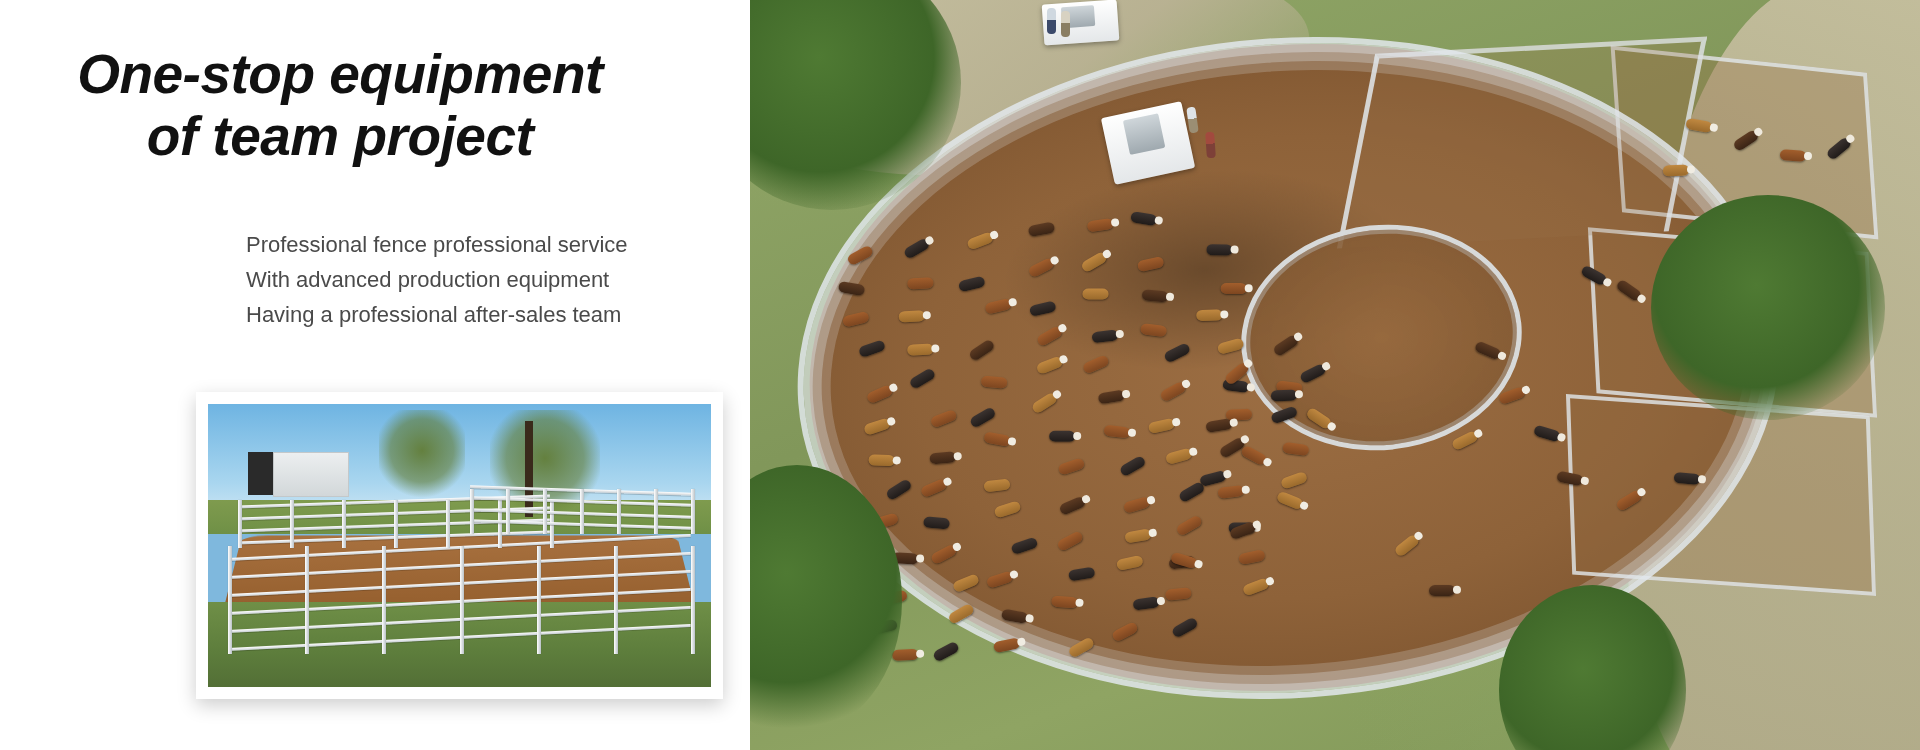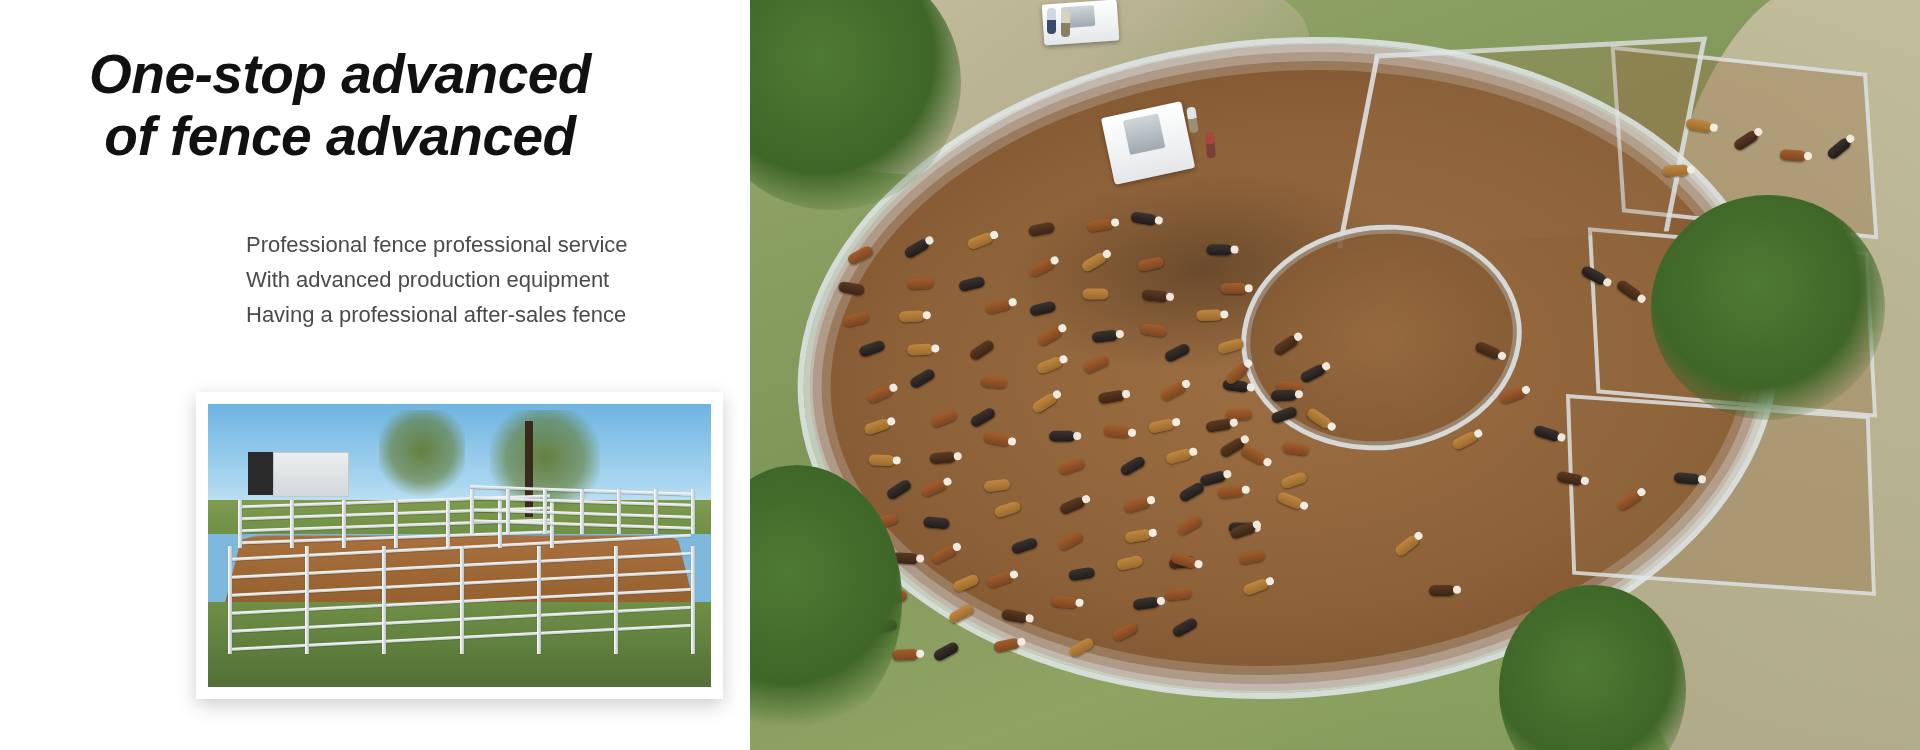--- a/index.html
+++ b/index.html
@@ -235,28 +235,28 @@
   }
 </style>
 </head>
 <body>
 
 <div class="banner">
 
   <div class="left-panel">
 
     <h1 class="headline">
-      <span>One-stop advanced</span>
-      <span class="l2">of fence advanced</span>
+      <span>One-stop equipment</span>
+      <span class="l2">of team project</span>
     </h1>
 
     <div class="subline-wrap">
       <div class="subline">Professional fence professional service</div>
       <div class="subline">With advanced production equipment</div>
-      <div class="subline">Having a professional after-sales fence</div>
+      <div class="subline">Having a professional after-sales team</div>
     </div>
 
     <div class="inset-frame">
       <div class="inset-photo" aria-label="Galvanized steel cattle yard panels set up on grass with dirt floor, white shed and trees under blue sky">
         <div class="ip-sky"></div>
         <div class="ip-field"></div>
         <div class="ip-tree t1"></div>
         <div class="ip-tree t2"></div>
         <div class="ip-trunk"></div>
         <div class="ip-shed-dark"></div>

